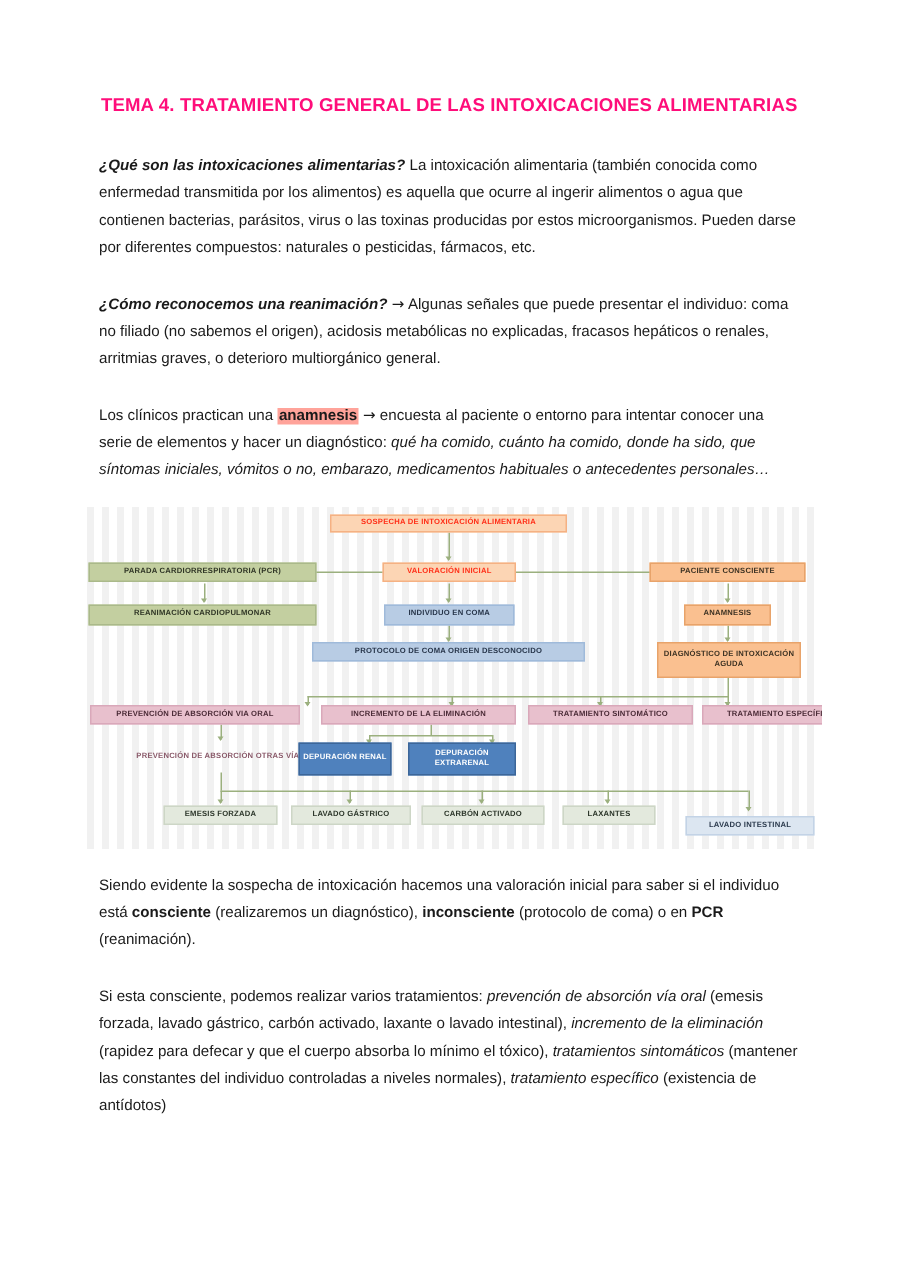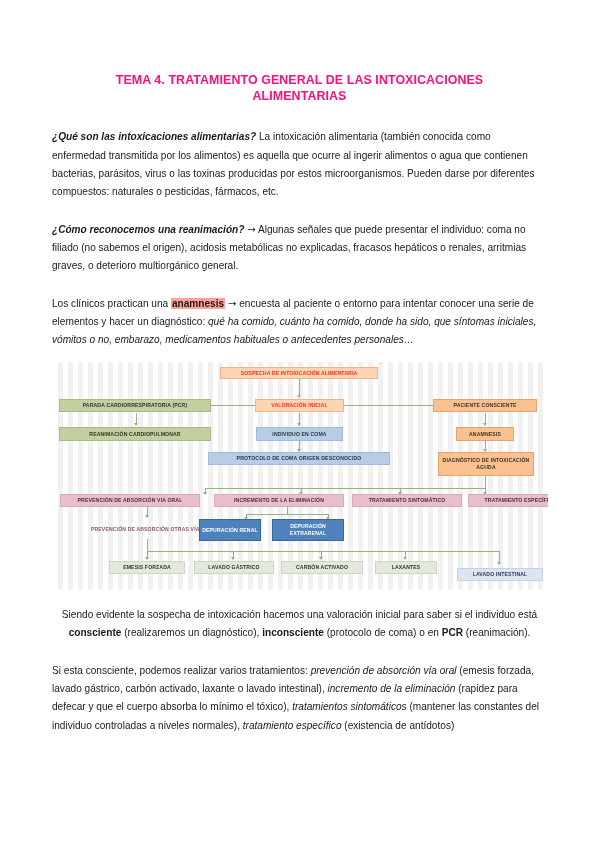--- a/index.html
+++ b/index.html
@@ -16,39 +16,39 @@
   }
   .page {
     position: relative;
     width: 599px;
     height: 848px;
     background: #ffffff;
     box-sizing: border-box;
     padding: 0 52px;
   }
   .doc-title {
-    margin: 16px;
+    margin: 6px;
     padding-top: 56px;
     font-size: 12.4px;
     font-weight: bold;
     color: #ff0d7a;
     letter-spacing: 0.1px;
     text-align: center;
     line-height: 1.3;
   }
   .para {
     font-size: 10.1px;
     line-height: 1.82;
     color: #1a1a1a;
     text-align: left;
-    margin: 0;
+    margin: 14px;
   }
   .p-gap-lg { margin-top: 24px; }
   .p-gap-md { margin-top: 19px; }
-  .p-gap-sm { margin-top: 16px; text-align: center; }
+  .p-gap-sm { margin-top: 16px; }
   .it { font-style: italic; font-weight: bold; }
   .itn { font-style: italic; font-weight: normal; }
   .bd { font-weight: bold; }
   .hl {
     background: #ffa39a;
     font-weight: bold;
     padding: 0 1px;
   }
   .arrow-g { font-family: "DejaVu Sans", sans-serif; }
 

